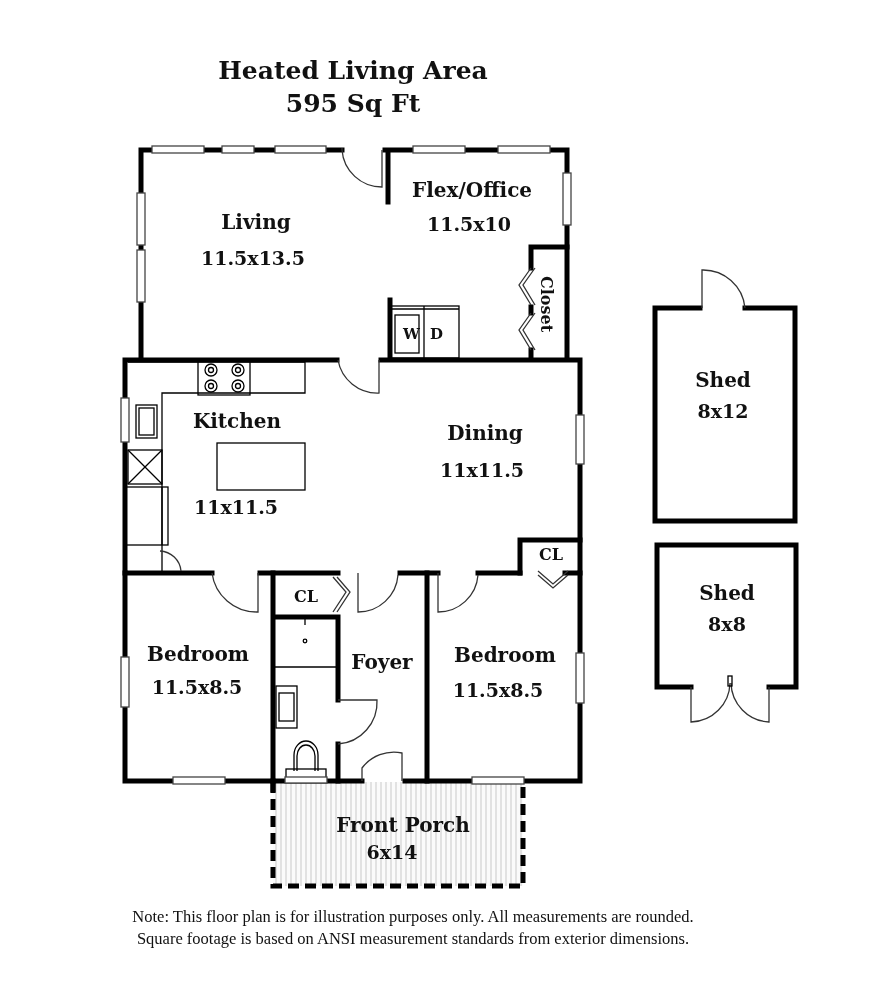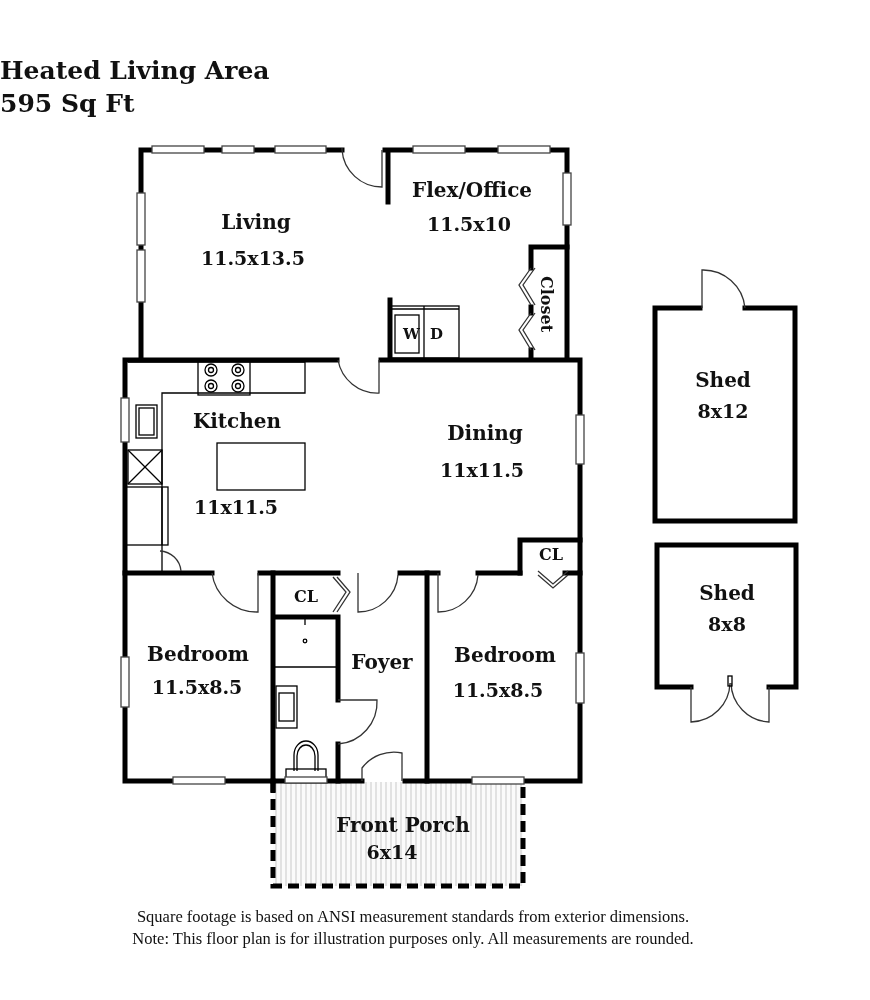--- a/index.html
+++ b/index.html
@@ -1,17 +1,17 @@
 <!DOCTYPE html>
 <html><head>
 <meta charset="utf-8">
 <style>
   html, body { margin: 0; padding: 0; background: #ffffff; }
   body { width: 870px; height: 1000px; position: relative; overflow: hidden; font-family: "DejaVu Serif", "Liberation Serif", serif; color: #111; }
-  .title { position: absolute; left: 0; width: 706px; text-align: left; font-weight: bold; font-size: 25px; line-height: 30px; }
+  .title { position: absolute; left: 0; width: 706px; text-align: center; font-weight: bold; font-size: 25px; line-height: 30px; }
   .title.t1 { top: 56px; }
   .title.t2 { top: 89px; }
   svg.plan { position: absolute; left: 0; top: 0; }
   .lbl { font-family: "DejaVu Serif", "Liberation Serif", serif; font-weight: bold; fill: #111; }
   .wall { stroke: #000; stroke-width: 5; fill: none; stroke-linecap: square; }
   .thin { stroke: #000; stroke-width: 1.3; fill: none; }
   .win { fill: #fff; stroke: #444; stroke-width: 1.3; }
   .door { fill: none; stroke: #333; stroke-width: 1.3; }
   .notes { position: absolute; left: 0; top: 906px; width: 826px; text-align: center; font-family: "Liberation Serif", "DejaVu Serif", serif; font-size: 16.5px; line-height: 22px; color: #111; }
   .notes div { white-space: nowrap; }
@@ -192,15 +192,15 @@
     <path class="wall" d="M691 687 H657 V545 H796 V687 H769"></path>
     <path class="door" d="M691 687 V722 A40 40 0 0 0 730 683"></path>
     <path class="door" d="M769 687 V722 A40 40 0 0 1 731 683"></path>
     <rect class="thin" x="728" y="676" width="4" height="10"></rect>
   </g>
   <text class="lbl" x="727" y="600" font-size="20" text-anchor="middle">Shed</text>
   <text class="lbl" x="727" y="631" font-size="19" text-anchor="middle">8x8</text>
 </svg>
 
 <div class="notes">
+  <div>Note: This floor plan is for illustration purposes only. All measurements are rounded.</div>
   <div>Square footage is based on ANSI measurement standards from exterior dimensions.</div>
-  <div>Note: This floor plan is for illustration purposes only. All measurements are rounded.</div>
 </div>
 
 </body></html>

